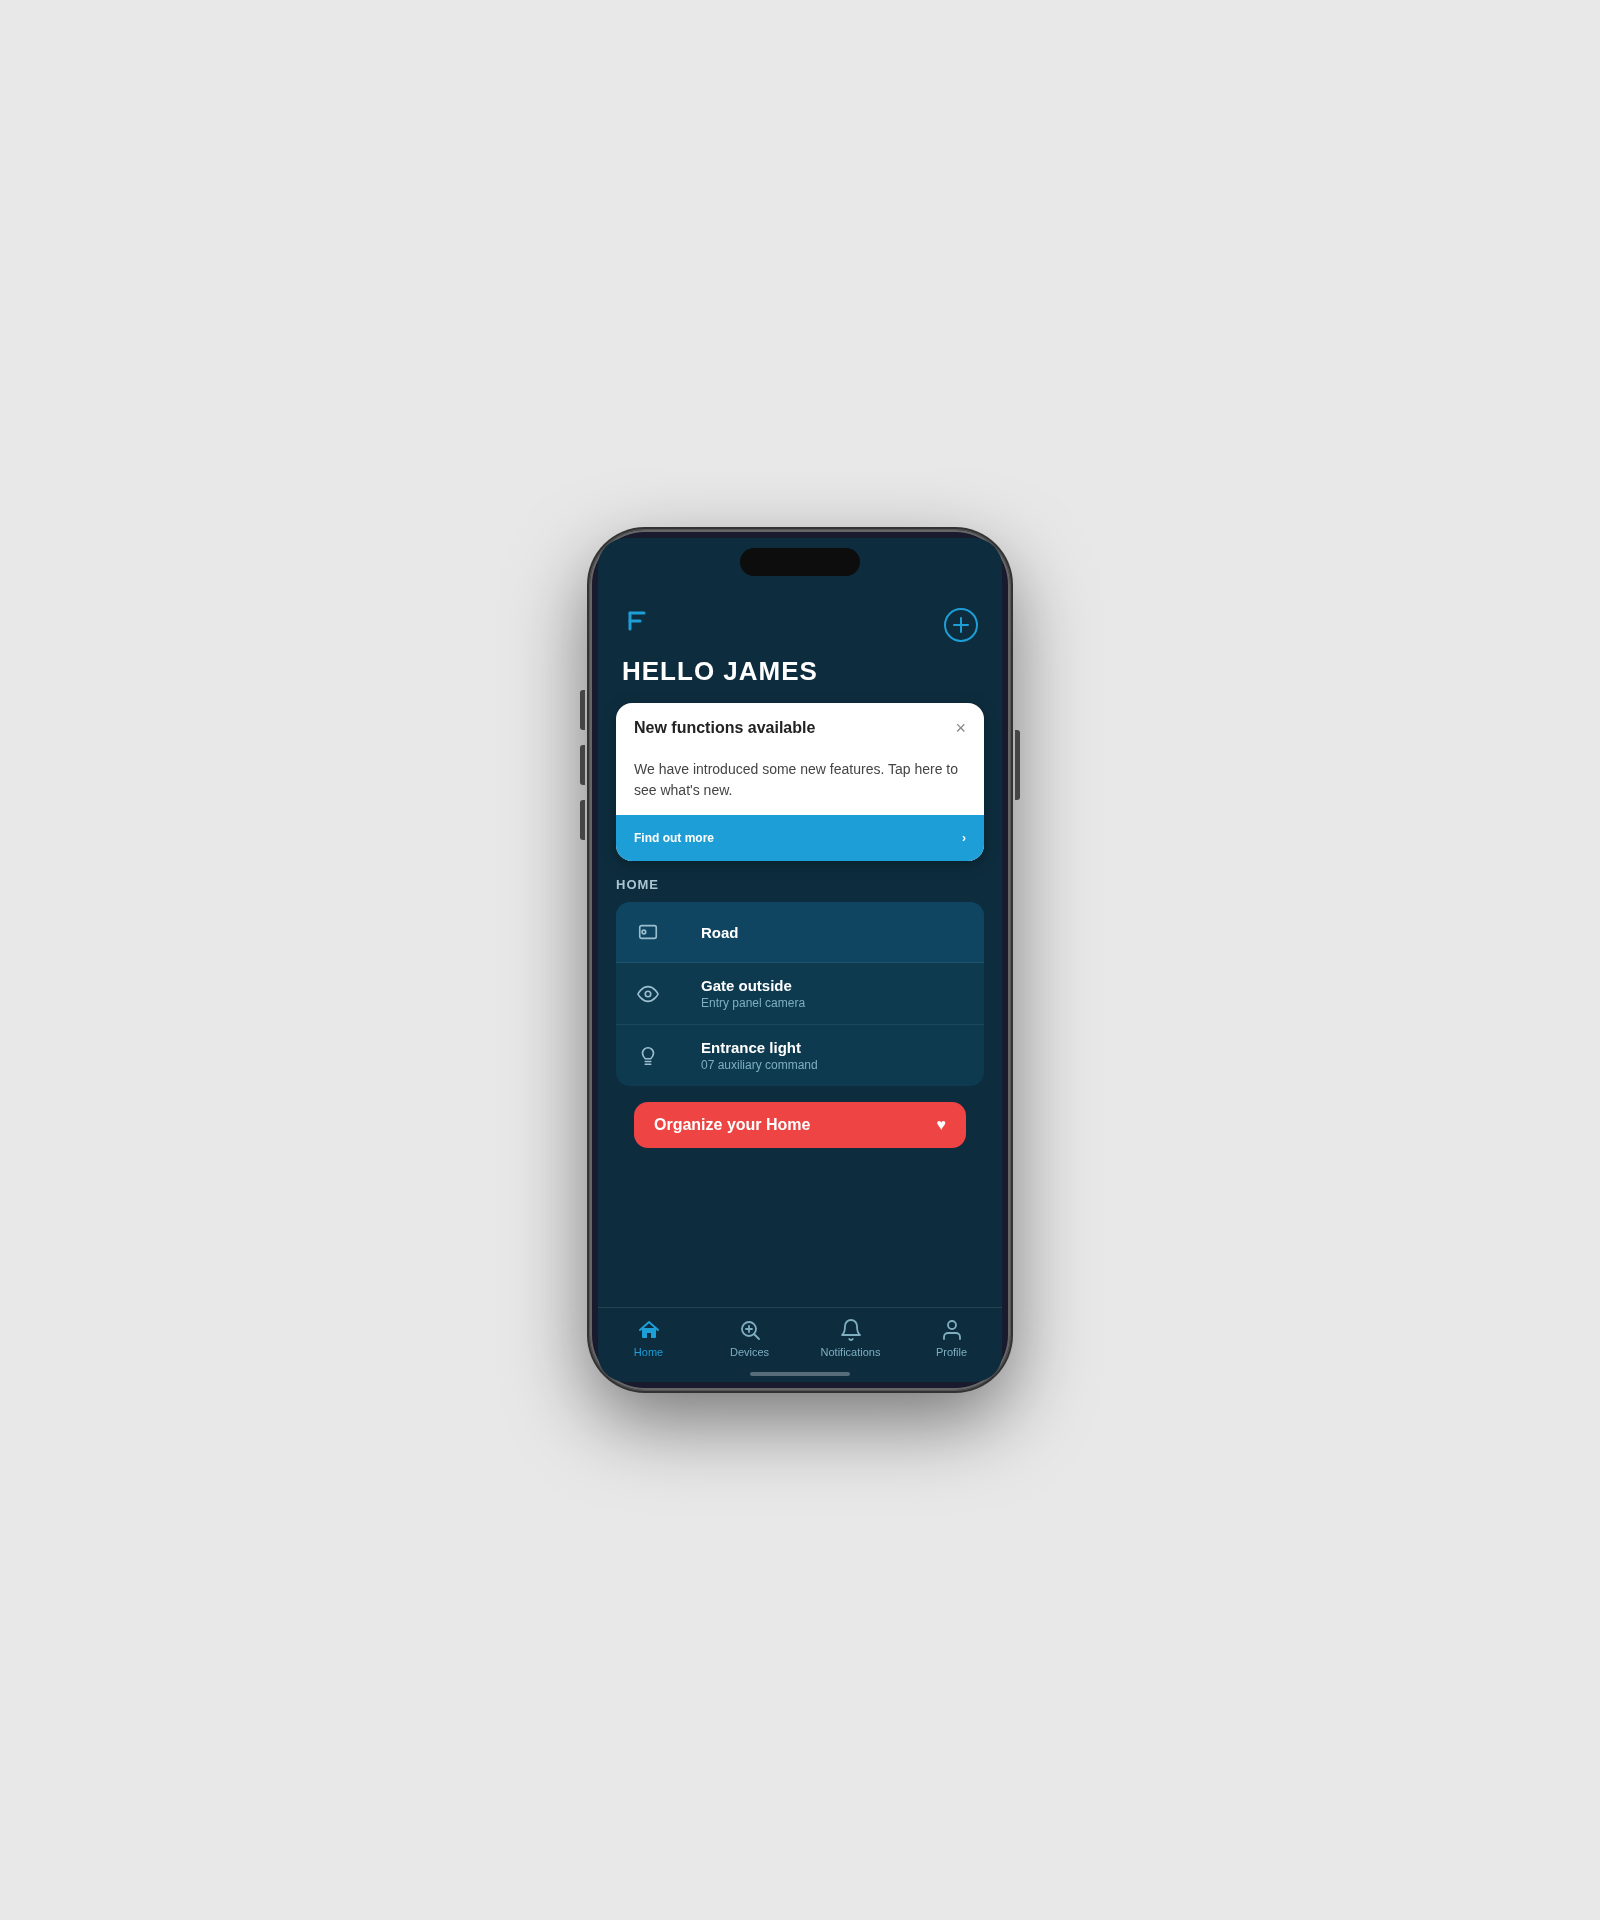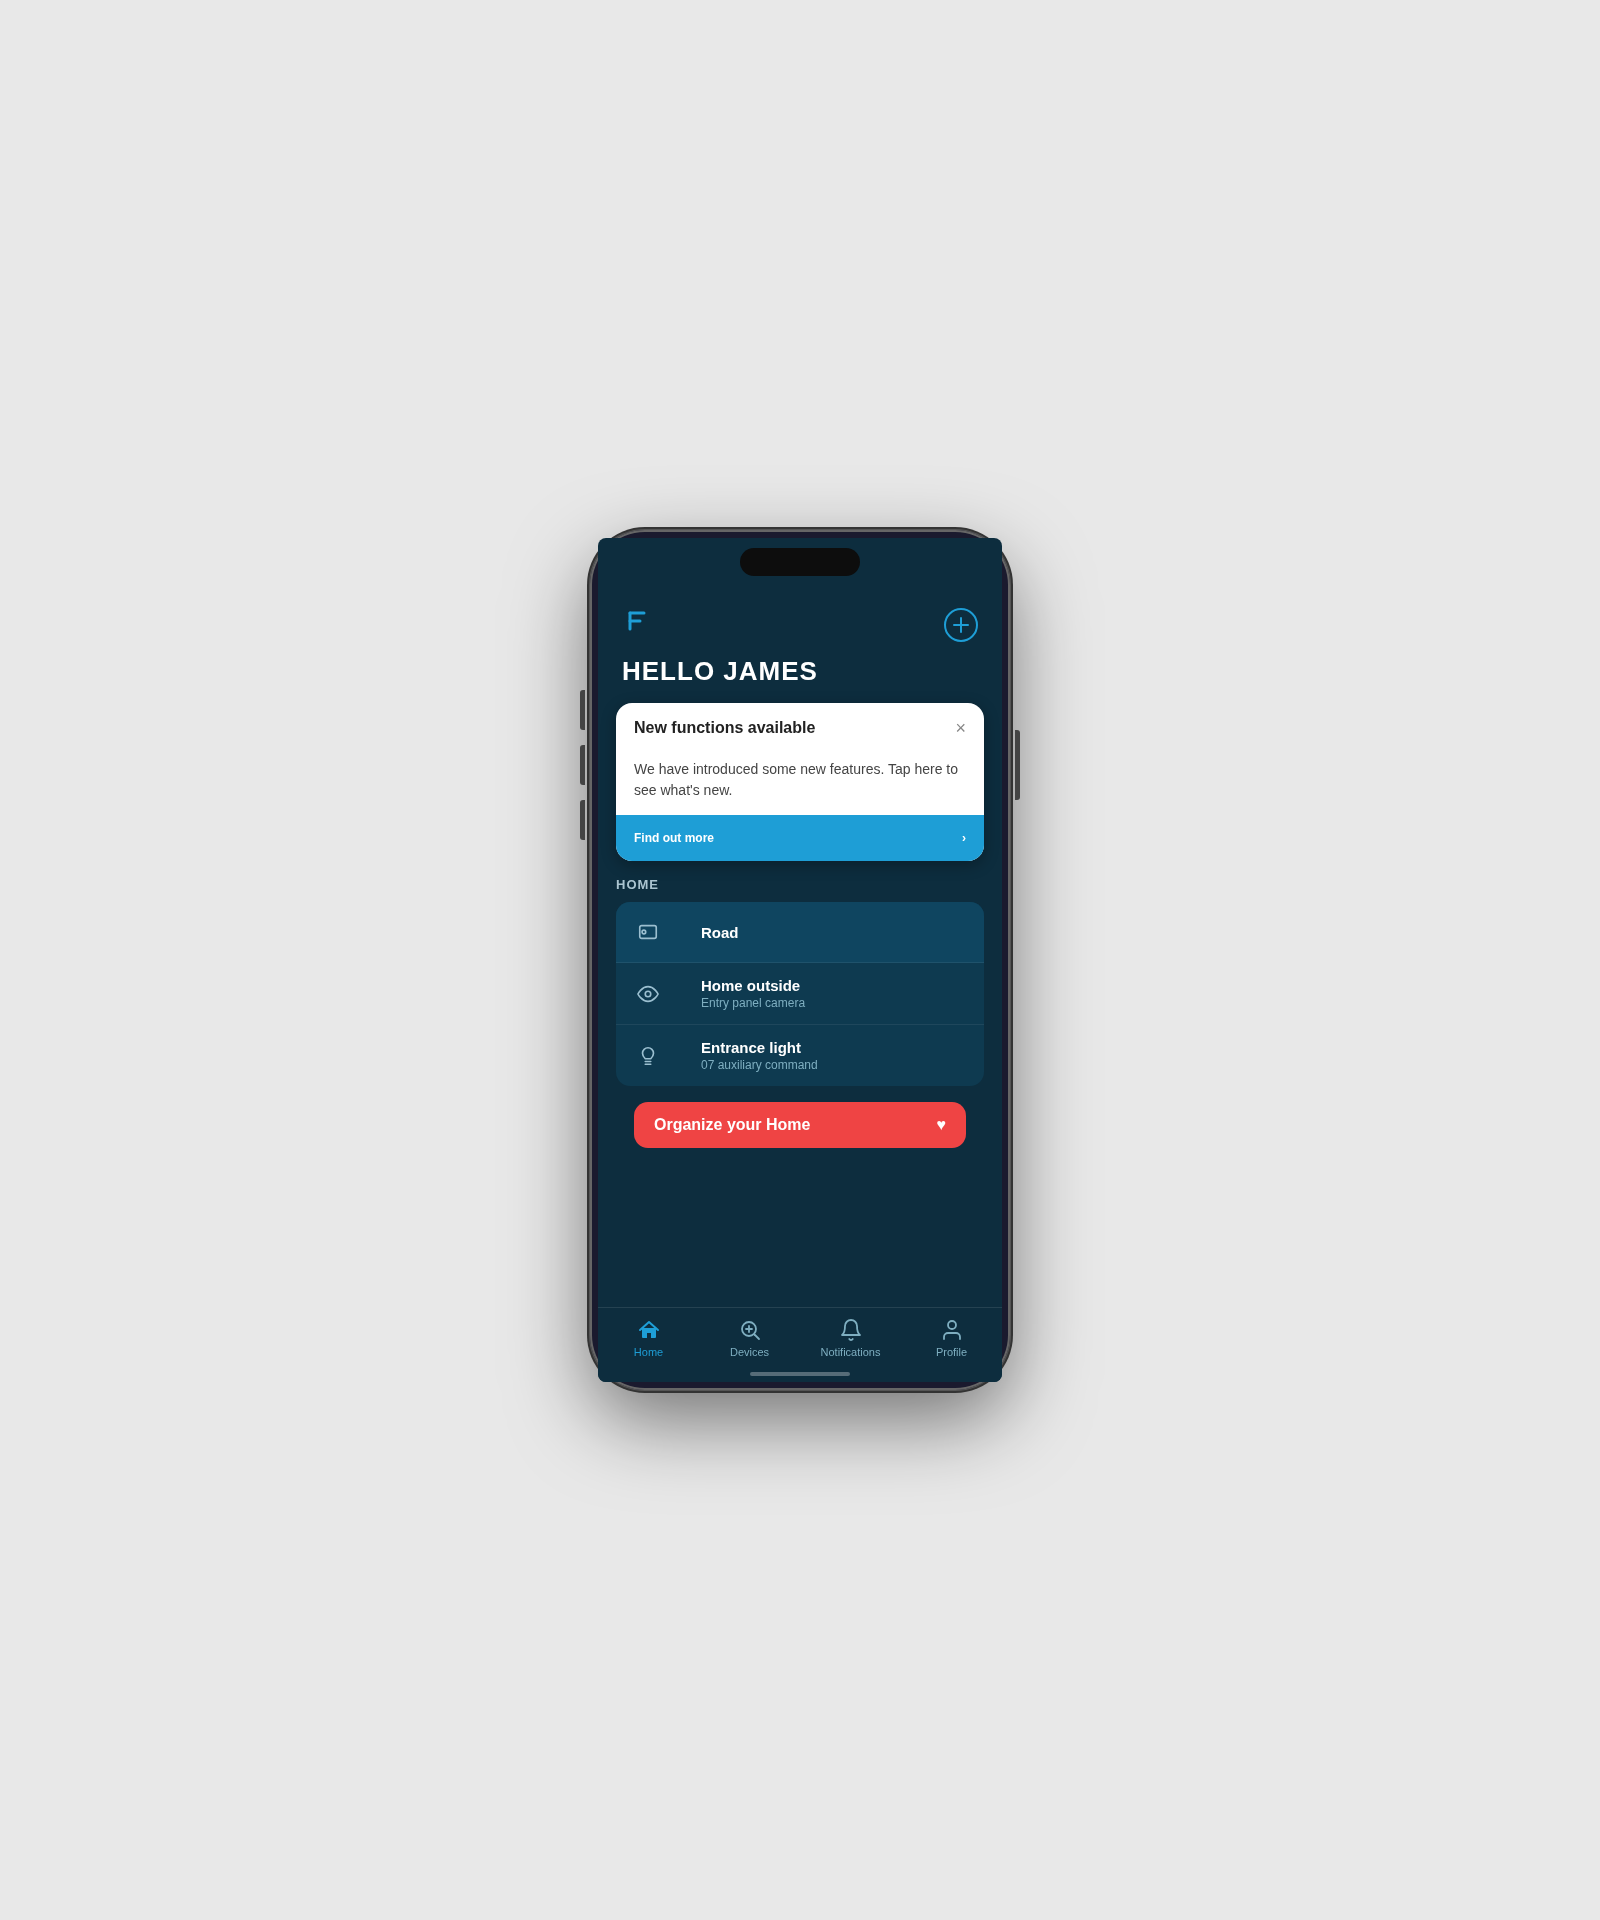--- a/index.html
+++ b/index.html
@@ -23,21 +23,21 @@
         0 0 0 3px #333,
         inset 0 0 0 2px #666,
         0 30px 80px rgba(0,0,0,0.5);
       position: relative;
     }
 
     .phone-screen {
       width: 100%;
       height: 100%;
       background: #0d2d3e;
-      border-radius: 8px;
+      border-radius: 28px;
       overflow: hidden;
       position: relative;
       display: flex;
       flex-direction: column;
     }
 
     
     .notch {
       position: absolute;
       top: 10px;
@@ -376,21 +376,21 @@
 
 
           <div class="device-item">
             <div class="device-icon">
               <svg viewBox="0 0 24 24">
                 <path d="M1 12s4-8 11-8 11 8 11 8-4 8-11 8-11-8-11-8z" stroke="#9bbfd0" stroke-width="1.8"></path>
                 <circle cx="12" cy="12" r="3" stroke="#9bbfd0" stroke-width="1.8"></circle>
               </svg>
             </div>
             <div class="device-info">
-              <div class="device-name">Home outside</div>
+              <div class="device-name">Gate outside</div>
               <div class="device-sub">Entry panel camera</div>
             </div>
           </div>
 
           <div class="device-item">
             <div class="device-icon">
               <svg viewBox="0 0 24 24">
                 <path d="M9 21h6M12 3a6 6 0 0 1 6 6c0 2.5-1.5 4.5-3 6H9c-1.5-1.5-3-3.5-3-6a6 6 0 0 1 6-6z" stroke="#9bbfd0" stroke-width="1.8"></path>
                 <line x1="9" y1="18" x2="15" y2="18" stroke="#9bbfd0" stroke-width="1.8"></line>
               </svg>

